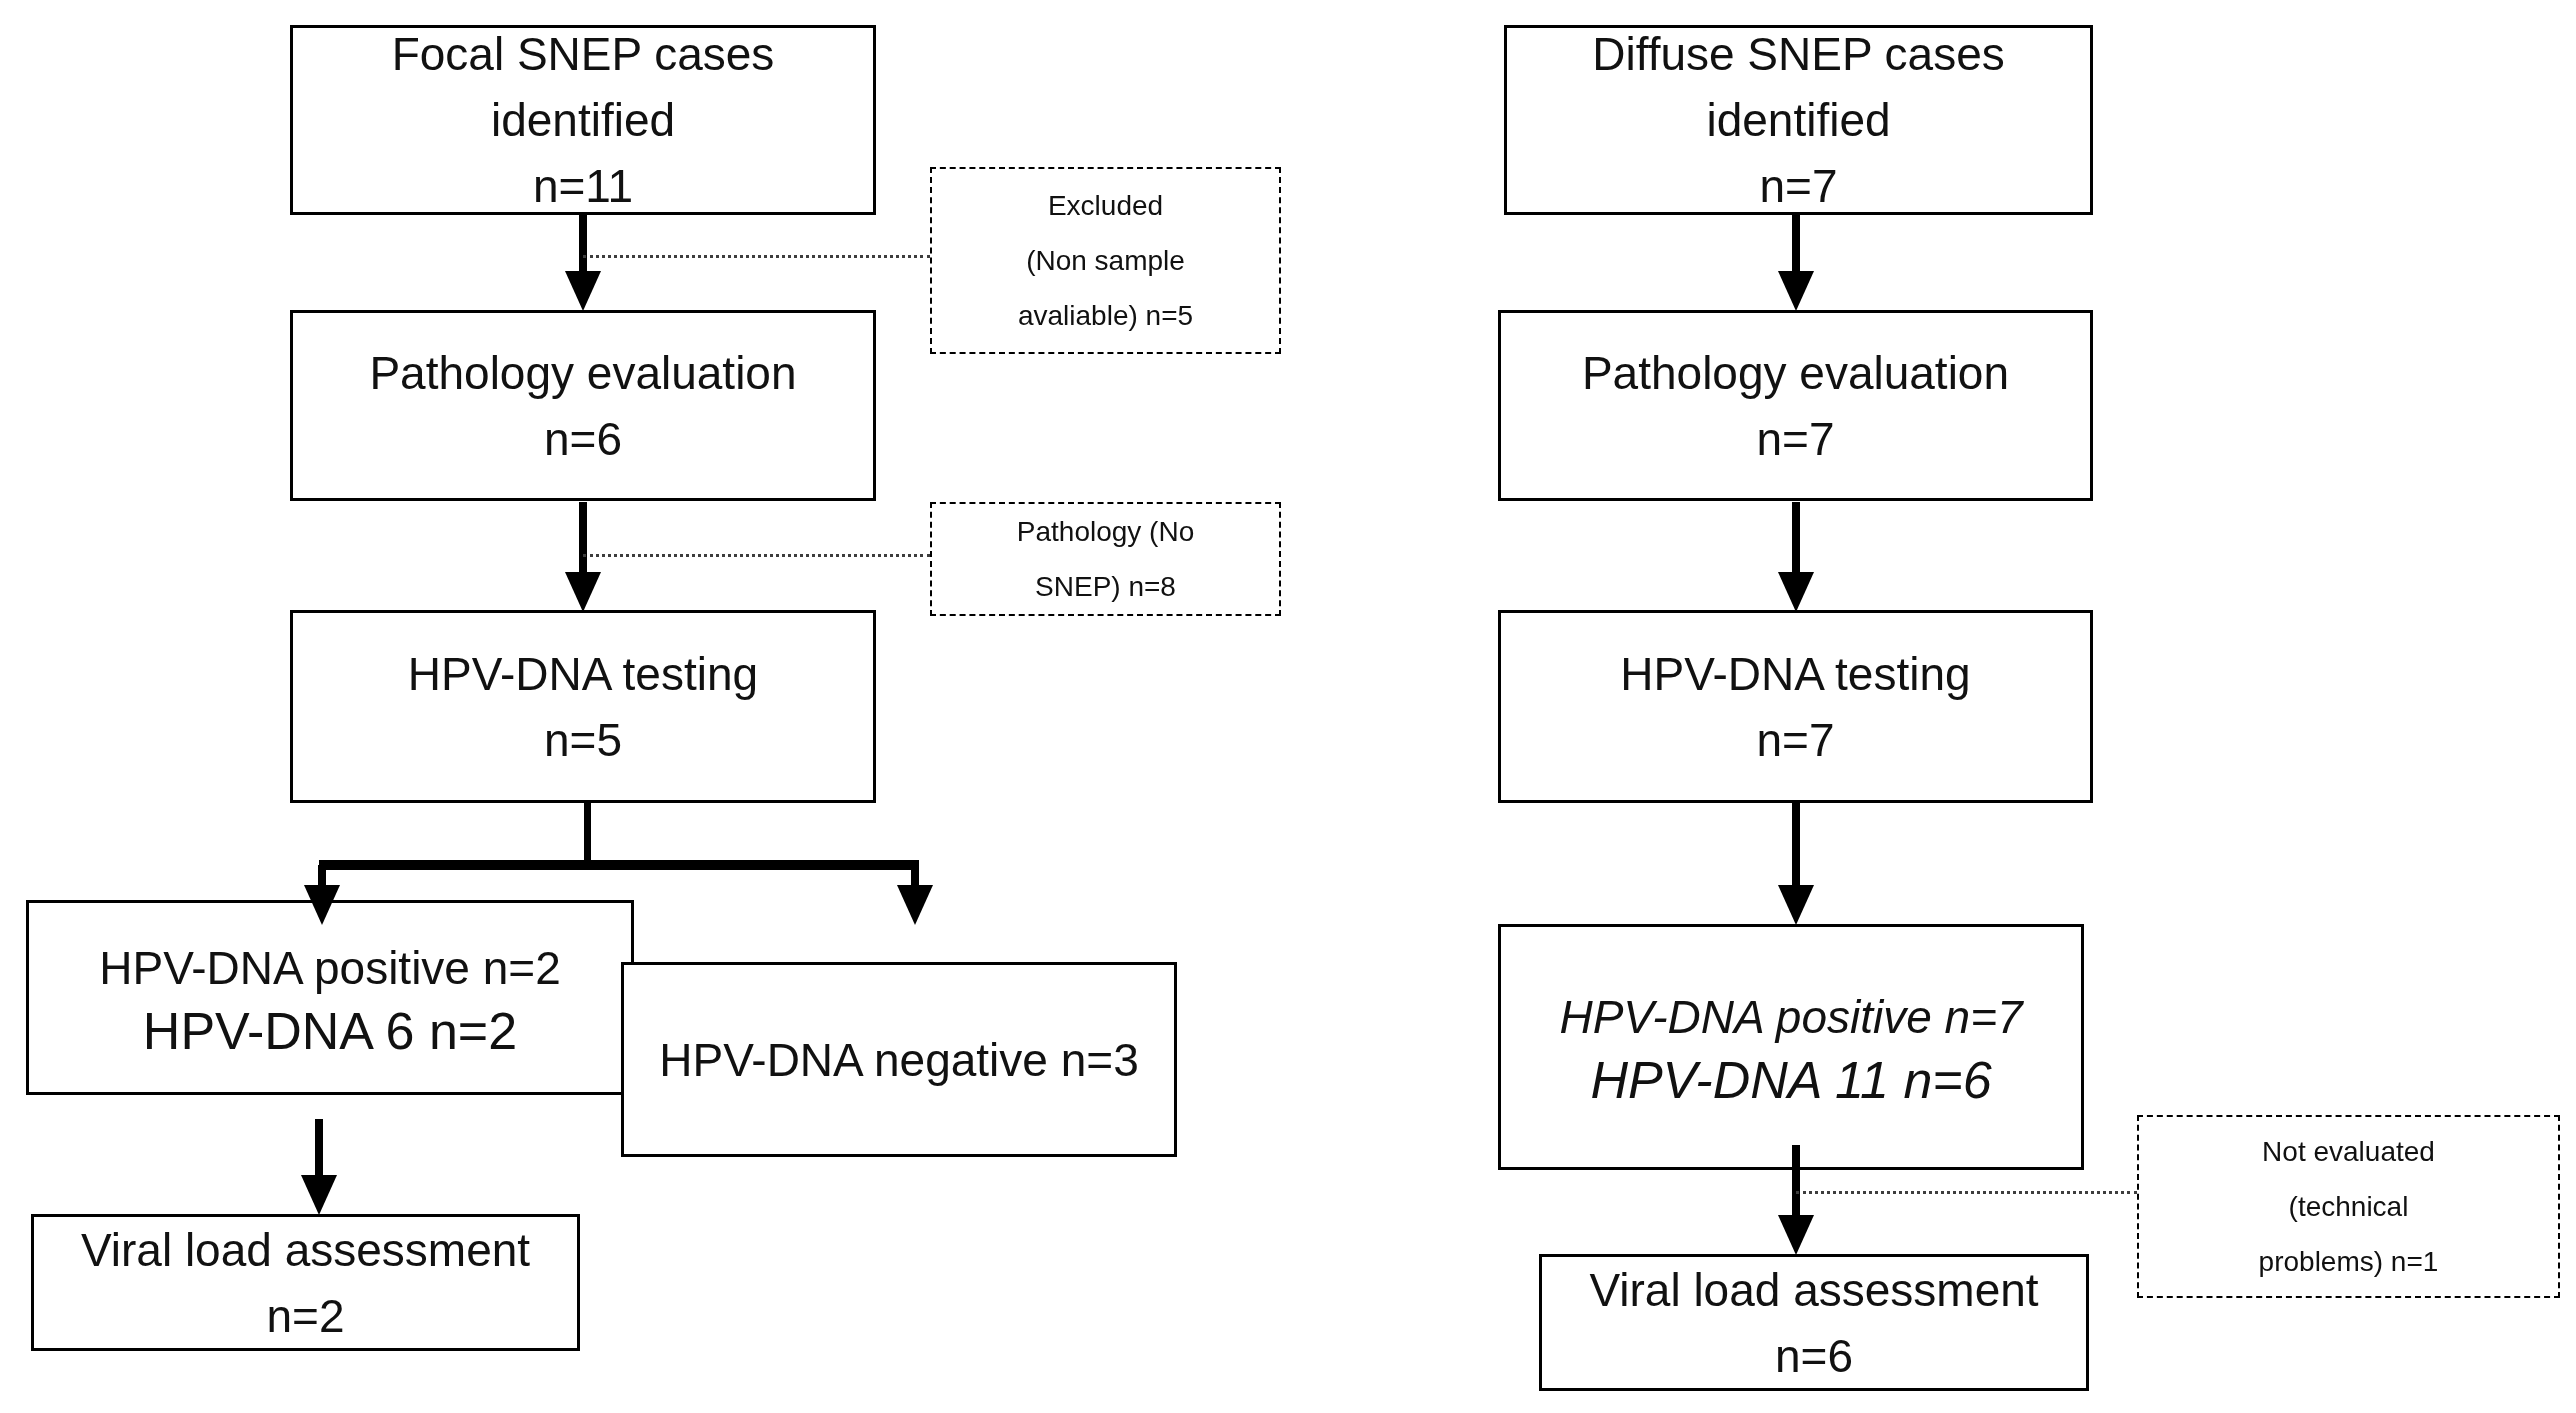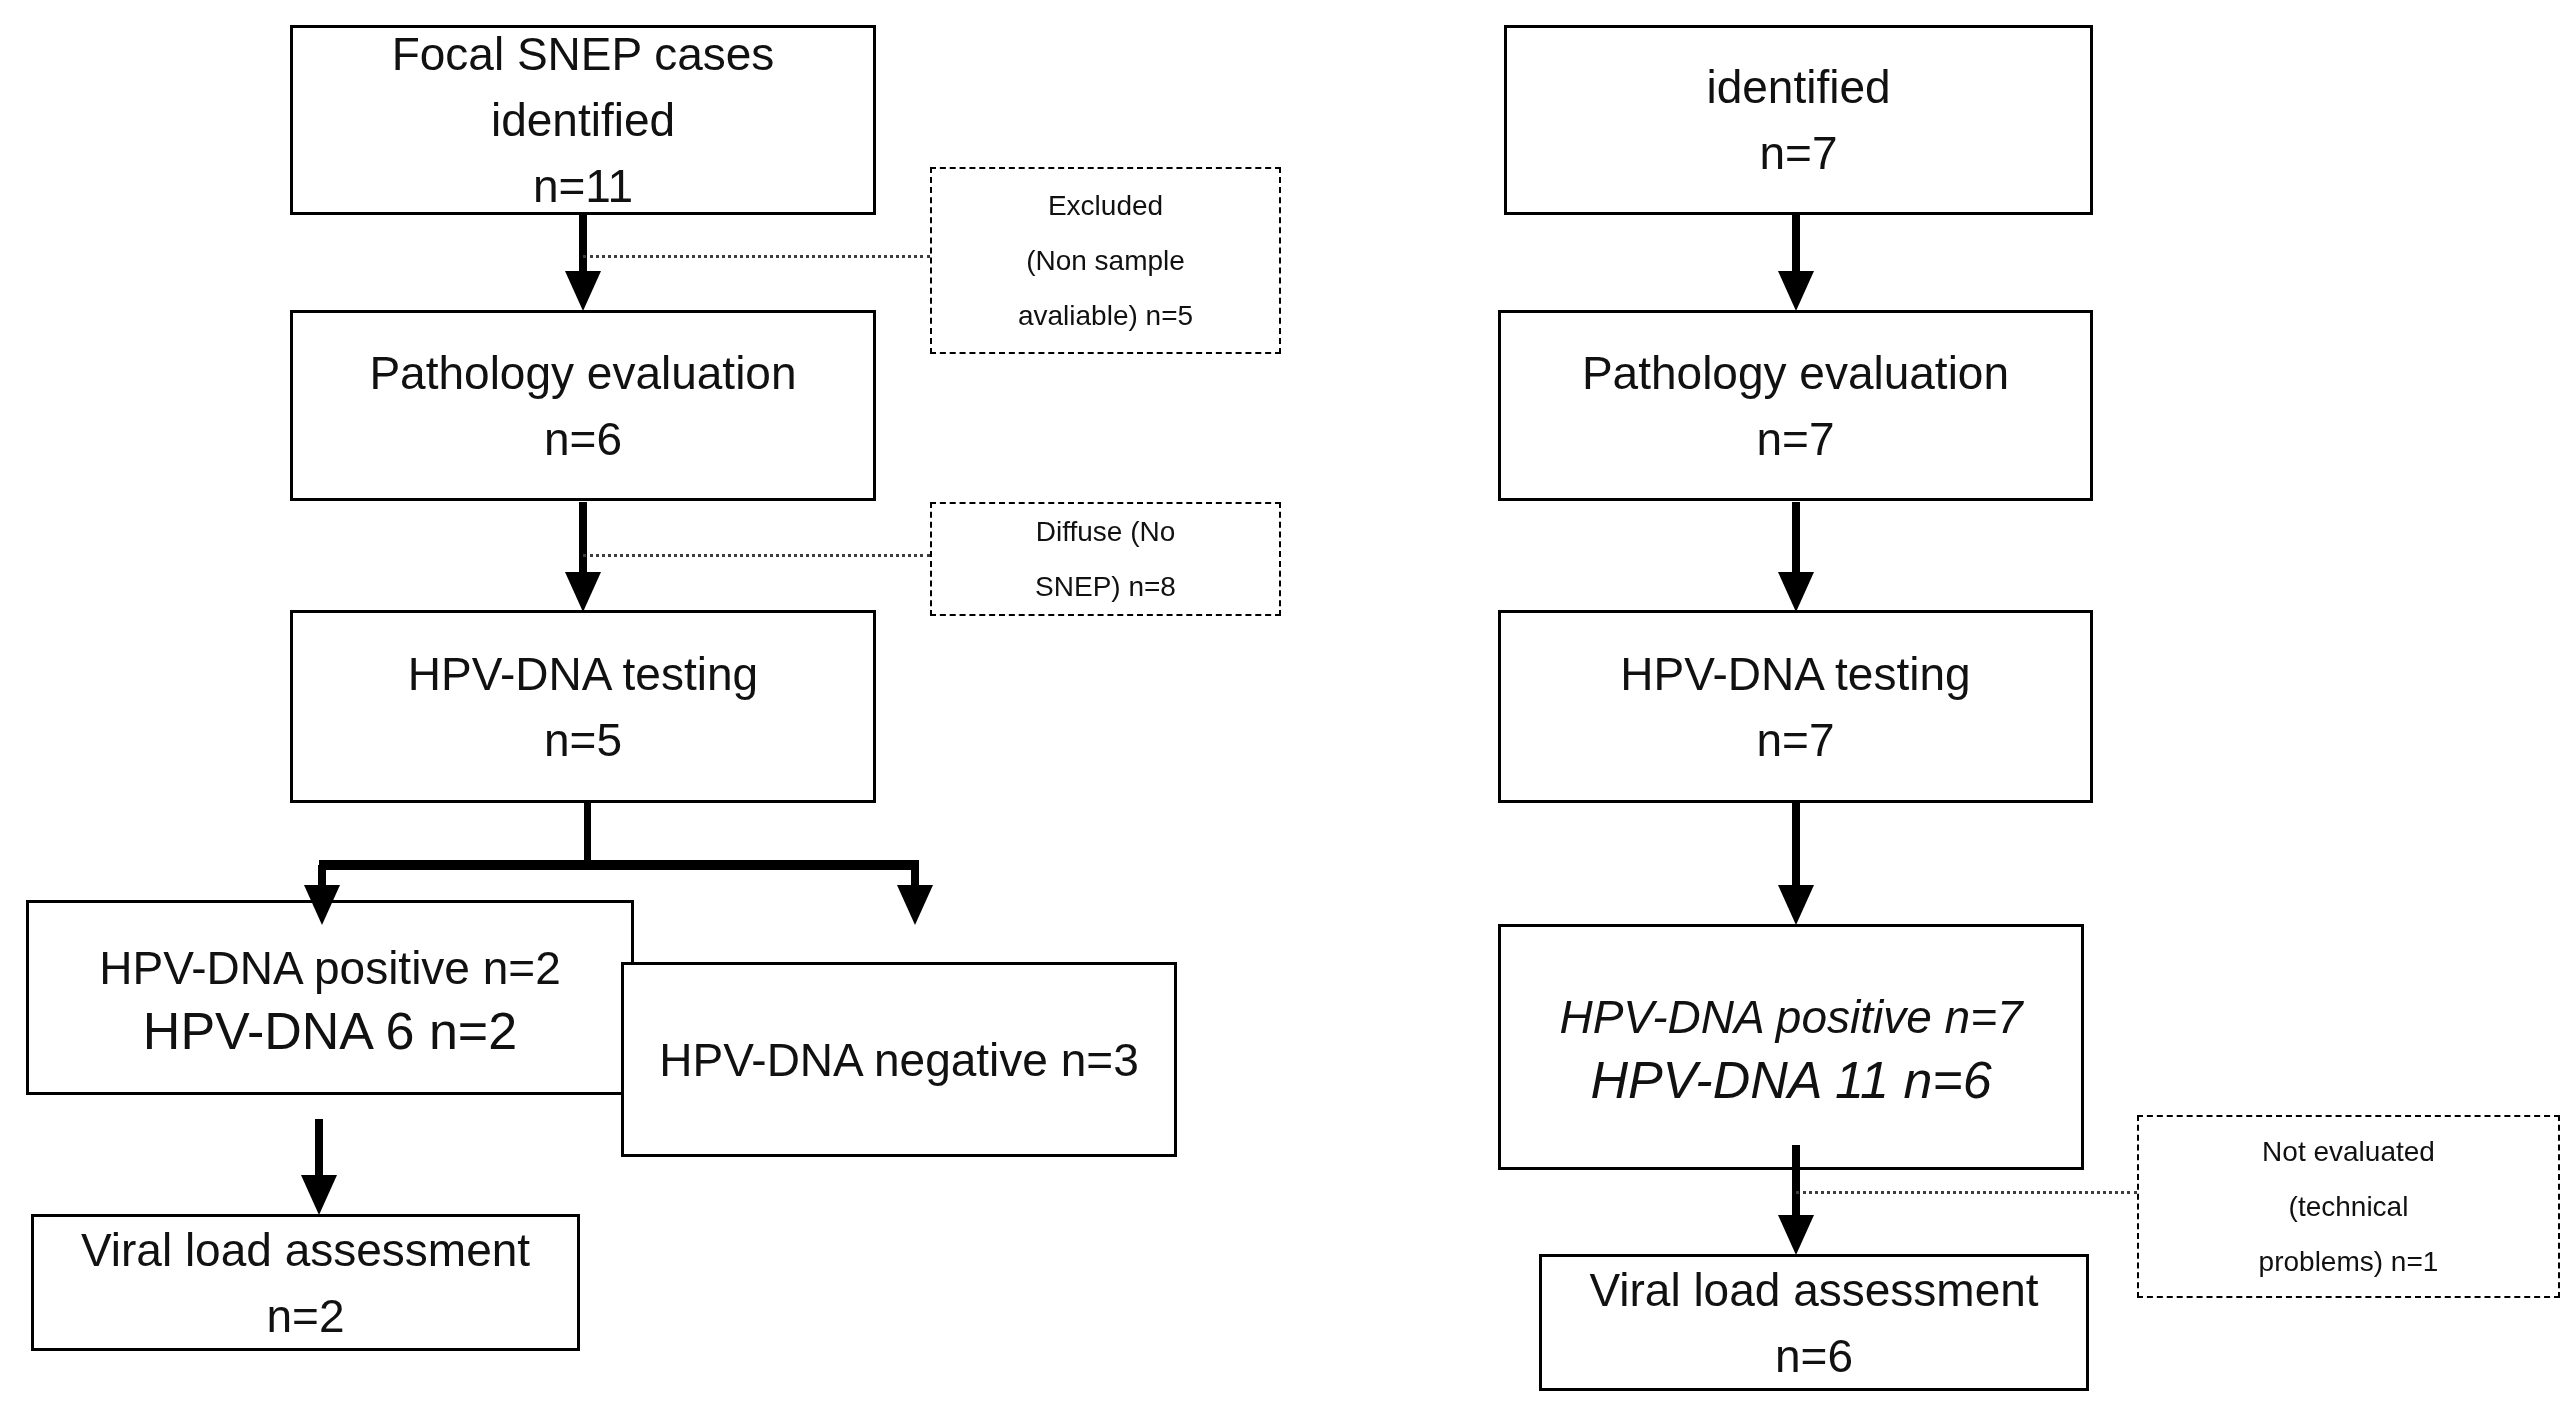--- a/index.html
+++ b/index.html
@@ -116,25 +116,26 @@
     <div class="line main">n=2</div>
   </div>
 
   <div class="node dashed" id="d1">
     <div class="line">Excluded</div>
     <div class="line">(Non sample</div>
     <div class="line">avaliable) n=5</div>
   </div>
 
   <div class="node dashed" id="d2">
-    <div class="line">Diffuse (No</div>
+    <div class="line">Pathology (No</div>
     <div class="line">SNEP) n=8</div>
   </div>
 
   <div class="node solid" id="r1">
+    <div class="line main">Diffuse SNEP cases</div>
     <div class="line main">identified</div>
     <div class="line main">n=7</div>
   </div>
 
   <div class="node solid" id="r2">
     <div class="line main">Pathology evaluation</div>
     <div class="line main">n=7</div>
   </div>
 
   <div class="node solid" id="r3">

